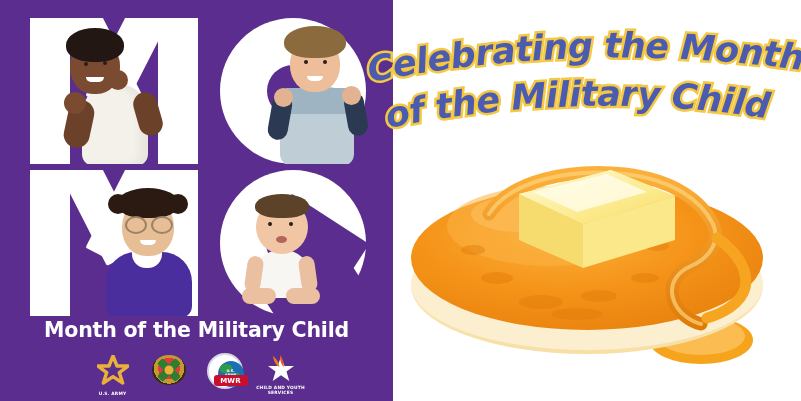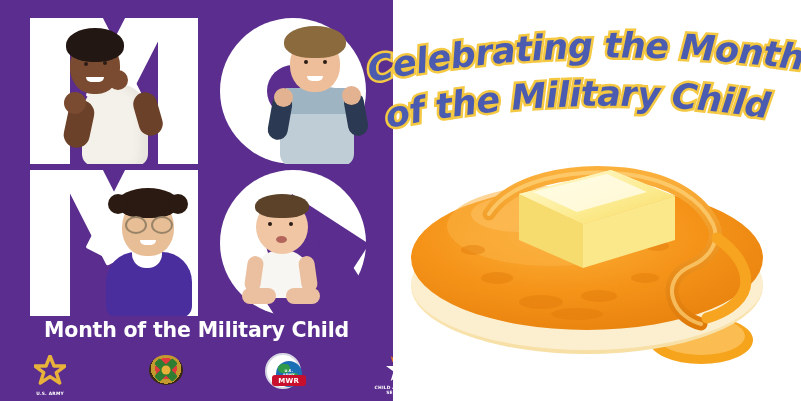--- a/index.html
+++ b/index.html
@@ -65,21 +65,21 @@
   
   #tagline{
     position:absolute;left:0;top:318px;width:393px;text-align:center;
     color:#ffffff;font-size:20.5px;font-weight:bold;letter-spacing:-0.2px;
     font-family:"DejaVu Sans","Liberation Sans",sans-serif;
   }
 
   
   #logos{
     position:absolute;left:0;top:352px;width:393px;height:44px;
-    display:flex;align-items:flex-start;justify-content:space-between;gap:12px;margin-left:28px;
+    display:flex;align-items:flex-start;justify-content:center;gap:12px;
   }
   .logo{position:relative;width:44px;height:44px;}
   .logo-cap{position:absolute;left:-8px;right:-8px;bottom:0px;text-align:center;
     color:#ffffff;font-size:4.4px;font-weight:bold;letter-spacing:0.2px;line-height:1.15;
     font-family:"DejaVu Sans","Liberation Sans",sans-serif;}
 
   
   .star{position:absolute;left:50%;top:3px;transform:translateX(-50%);}
   
   .globe-outer{position:absolute;left:4px;top:1px;width:36px;height:36px;border-radius:50%;

